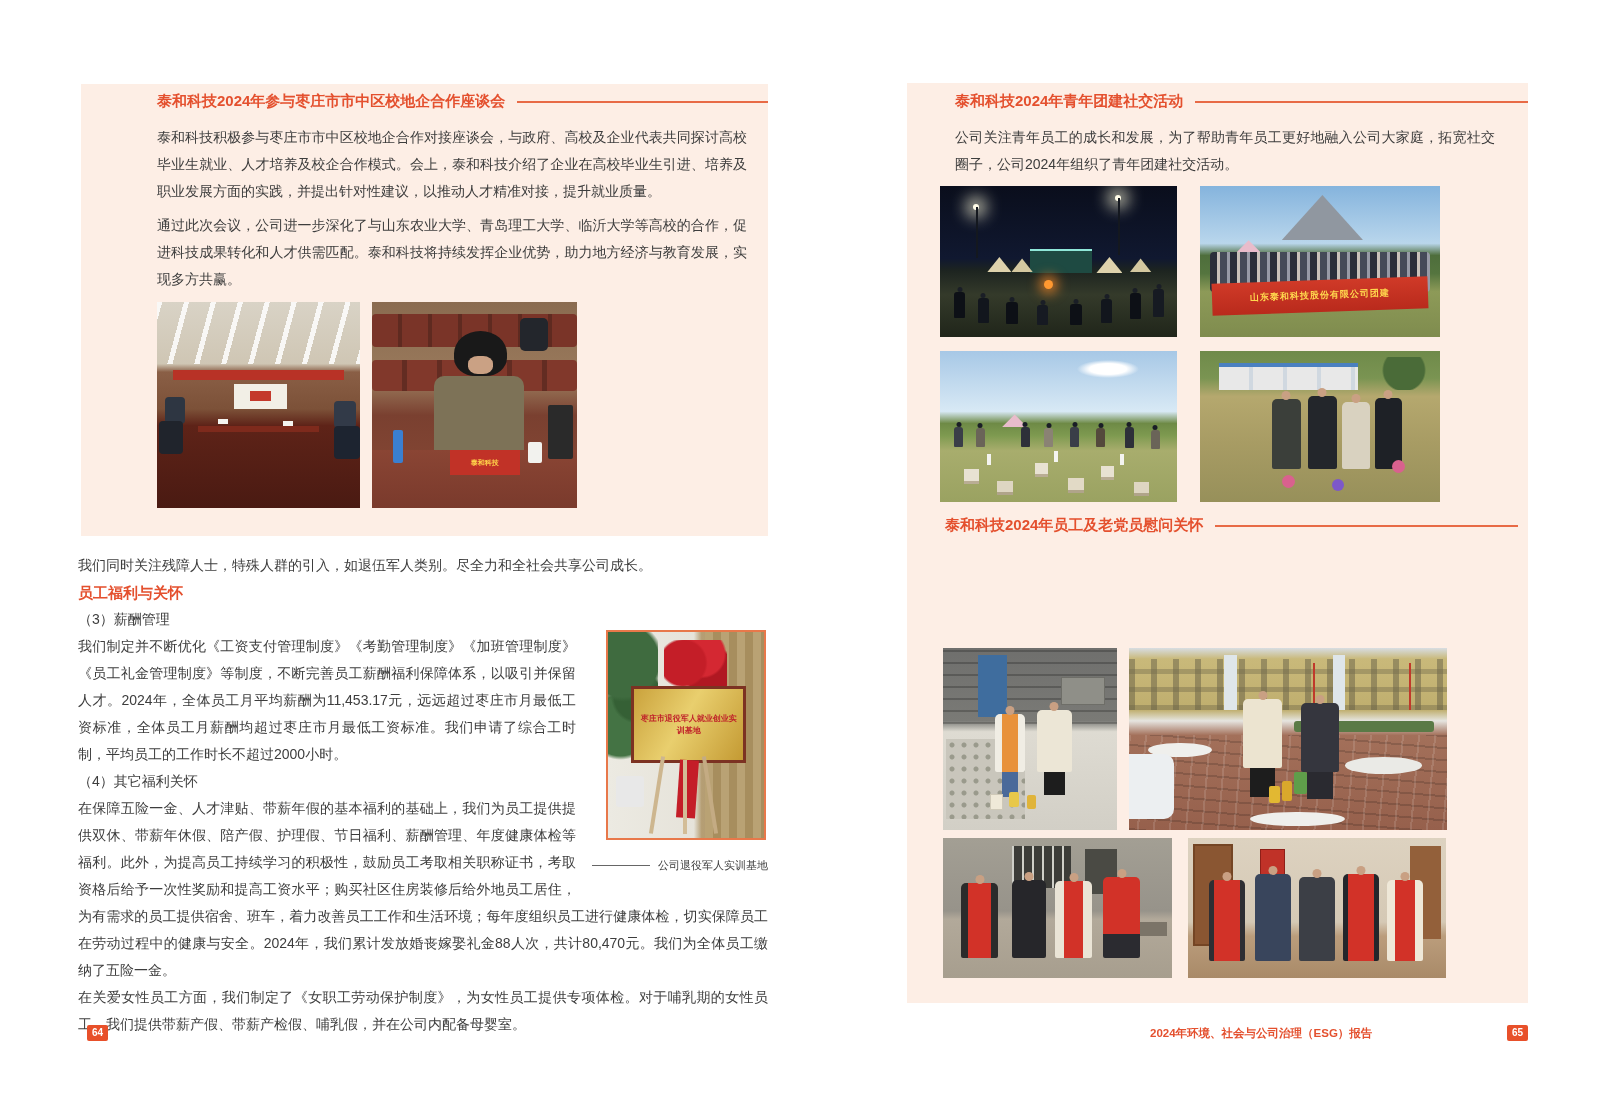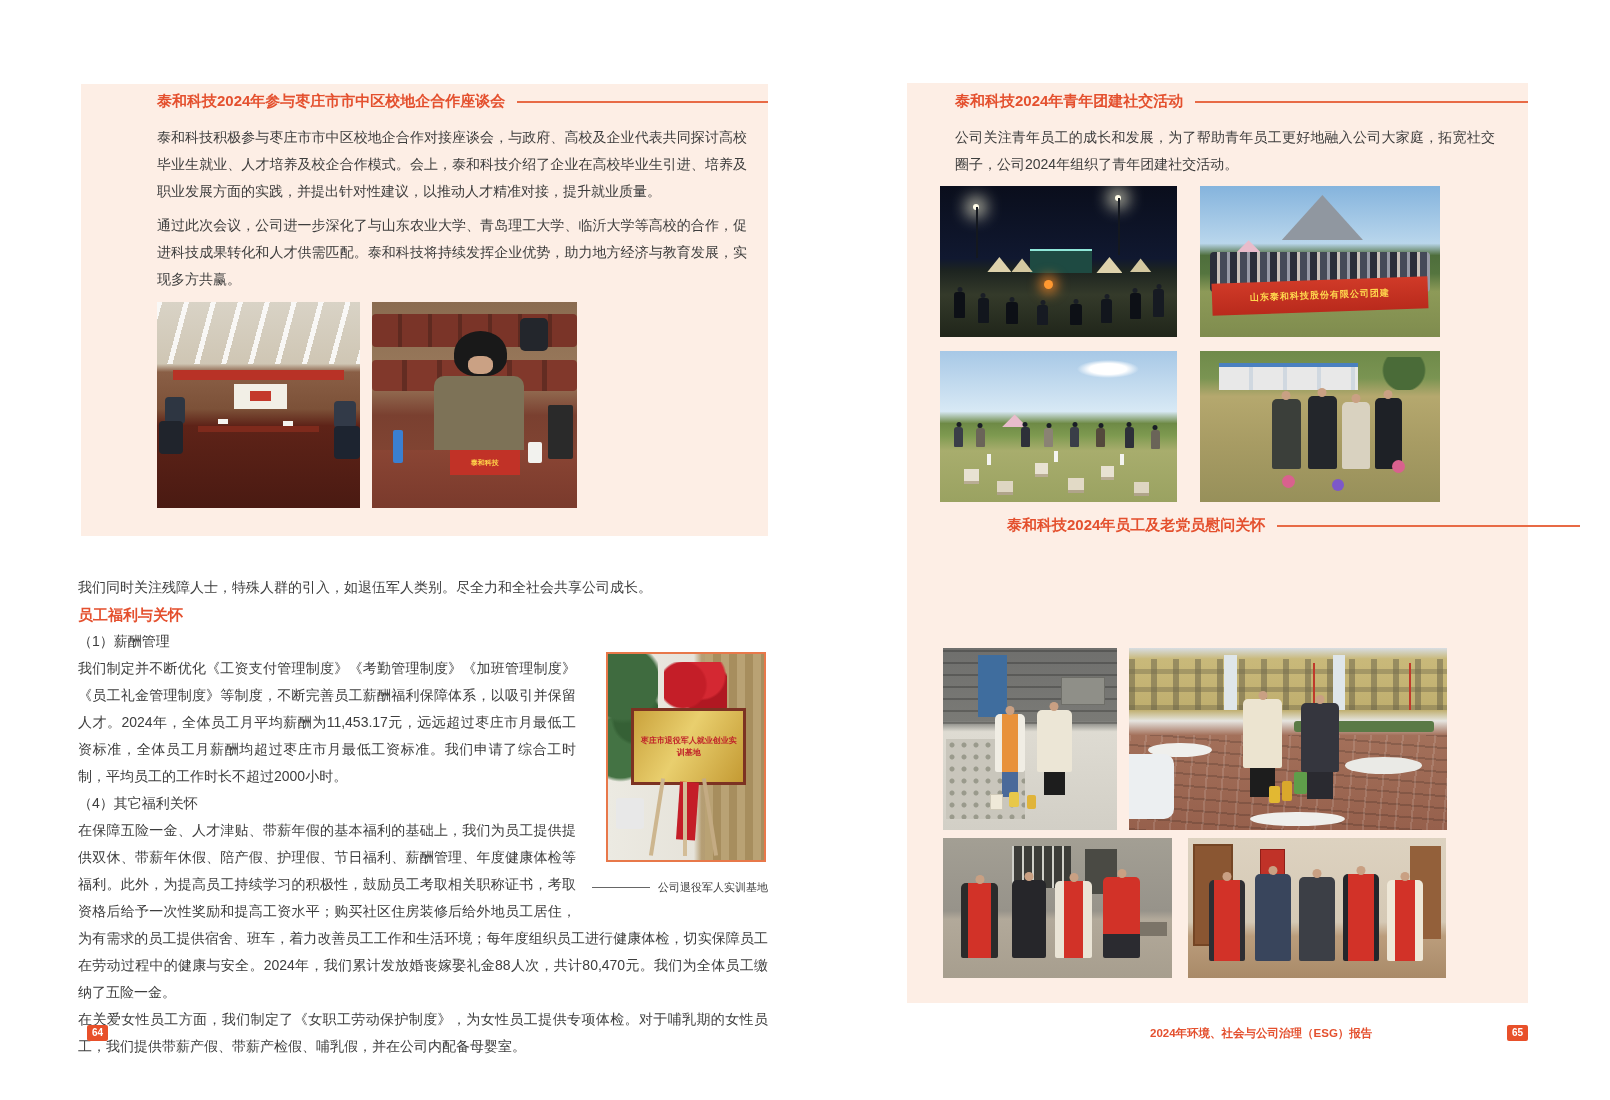--- a/index.html
+++ b/index.html
@@ -11,21 +11,21 @@
   .sec-title .rule{flex:1;height:2px;background:#e86a45;}
   .p-panel{position:absolute;font-size:14px;line-height:27px;text-align:justify;color:#3d3d3d;}
   .photo{position:absolute;overflow:hidden;background:#888;}
   .s{position:absolute;}
   .fig{position:absolute;border-radius:5px 5px 2px 2px;}
   .fig:before{content:"";position:absolute;left:50%;top:-8px;transform:translateX(-50%);
               width:9px;height:9px;border-radius:50%;background:var(--h,#c9a083);}
   .figs{position:absolute;border-radius:3px 3px 1px 1px;}
   .figs:before{content:"";position:absolute;left:50%;top:-5px;transform:translateX(-50%);
                width:5px;height:5px;border-radius:50%;background:var(--h,#1a1e26);}
-  .left-body{position:absolute;left:78px;top:552px;width:690px;font-size:14px;line-height:27px;text-align:justify;margin-top:22px;}
+  .left-body{position:absolute;left:78px;top:552px;width:690px;font-size:14px;line-height:27px;text-align:justify;}
   .left-body p{margin:0;}
   .orange-h{color:#e4502e;font-weight:bold;font-size:15px;margin:18px 0 10px 0;}
   .subhead{margin:8px 0 2px 0;}
   .gap-top{margin-top:26px;}
   .plaque-fig{float:right;width:176px;margin:24px 0 6px 16px;}
   .plaque-photo{position:relative;width:156px;height:206px;border:2px solid #e8784a;
                 margin-left:14px;overflow:hidden;background:#e9e6df;}
   .cap{display:flex;align-items:center;gap:8px;margin-top:12px;font-size:11px;color:#3d3d3d;white-space:nowrap;}
   .cap .dash{flex:0 0 58px;height:1px;background:#666;}
   .badge{position:absolute;background:#e8502a;color:#ffffff;font-size:10px;line-height:1;
@@ -106,21 +106,21 @@
         <div class="s" style="left:30%;top:60%;width:4px;height:38%;background:#cdb68f;transform:rotate(9deg);"></div>
         <div class="s" style="left:64%;top:60%;width:4px;height:38%;background:#c4ab83;transform:rotate(-9deg);"></div>
         <div class="s" style="left:48%;top:62%;width:4px;height:36%;background:#d3bd97;"></div>
       </div>
       <div class="cap">
         <i class="dash"></i>
         <span>公司退役军人实训基地</span>
       </div>
     </div>
 
-    <p class="subhead">（1）薪酬管理</p>
+    <p class="subhead">（3）薪酬管理</p>
     <p>我们制定并不断优化《工资支付管理制度》《考勤管理制度》《加班管理制度》《员工礼金管理制度》等制度，不断完善员工薪酬福利保障体系，以吸引并保留人才。2024年，全体员工月平均薪酬为11,453.17元，远远超过枣庄市月最低工资标准，全体员工月薪酬均超过枣庄市月最低工资标准。我们申请了综合工时制，平均员工的工作时长不超过2000小时。</p>
     <p class="subhead gap-top">（4）其它福利关怀</p>
     <p>在保障五险一金、人才津贴、带薪年假的基本福利的基础上，我们为员工提供提供双休、带薪年休假、陪产假、护理假、节日福利、薪酬管理、年度健康体检等福利。此外，为提高员工持续学习的积极性，鼓励员工考取相关职称证书，考取资格后给予一次性奖励和提高工资水平；购买社区住房装修后给外地员工居住，为有需求的员工提供宿舍、班车，着力改善员工工作和生活环境；每年度组织员工进行健康体检，切实保障员工在劳动过程中的健康与安全。2024年，我们累计发放婚丧嫁娶礼金88人次，共计80,470元。我们为全体员工缴纳了五险一金。</p>
     <p class="gap-top">在关爱女性员工方面，我们制定了《女职工劳动保护制度》，为女性员工提供专项体检。对于哺乳期的女性员工，我们提供带薪产假、带薪产检假、哺乳假，并在公司内配备母婴室。</p>
   </div>
 
   <div class="badge" style="left:87px;top:1025px;">64</div>
 
   <div class="panel" style="left:907px;top:83px;width:621px;height:920px;"></div>
 
@@ -191,21 +191,21 @@
     <div class="s" style="left:72%;top:4%;width:26%;height:22%;background:radial-gradient(circle at 50% 40%,#4a6b38 0 55%,transparent 60%);"></div>
     <div class="fig" style="left:30%;top:32%;width:12%;height:46%;background:#3b3f3a;"></div>
     <div class="fig" style="left:45%;top:30%;width:12%;height:48%;background:#23262b;"></div>
     <div class="fig" style="left:59%;top:34%;width:12%;height:44%;background:#d9d2c0;"></div>
     <div class="fig" style="left:73%;top:31%;width:11%;height:47%;background:#1e2126;"></div>
     <div class="s" style="left:34%;top:82%;width:13px;height:13px;border-radius:50%;background:#d9618e;"></div>
     <div class="s" style="left:55%;top:85%;width:12px;height:12px;border-radius:50%;background:#7d58c9;"></div>
     <div class="s" style="left:80%;top:72%;width:13px;height:13px;border-radius:50%;background:#d9618e;"></div>
   </div>
 
-  <div class="sec-title" style="left:1007px;top:516px;width:573px;">
+  <div class="sec-title" style="left:945px;top:516px;width:573px;">
     <span>泰和科技2024年员工及老党员慰问关怀</span>
     <i class="rule"></i>
   </div>
 
   <div class="photo" style="left:943px;top:648px;width:174px;height:182px;">
     <div class="s" style="inset:0;background:linear-gradient(#6f6f6d 0%,#7a7a76 40%,#dedbd2 46%,#d2cfc6 100%);"></div>
     <div class="s" style="left:0;top:0;width:100%;height:42%;background:repeating-linear-gradient(0deg,rgba(0,0,0,.22) 0 2px,transparent 2px 12px);"></div>
     <div class="s" style="left:20%;top:4%;width:17%;height:34%;background:#3f6d9e;"></div>
     <div class="s" style="left:68%;top:16%;width:24%;height:14%;background:#8f8f88;border:1px solid #6e6e68;"></div>
     <div class="s" style="left:2%;top:50%;width:45%;height:44%;background-color:#c9c6bc;background-image:radial-gradient(#9a9a8c 2px,transparent 3px);background-size:12px 12px;"></div>

